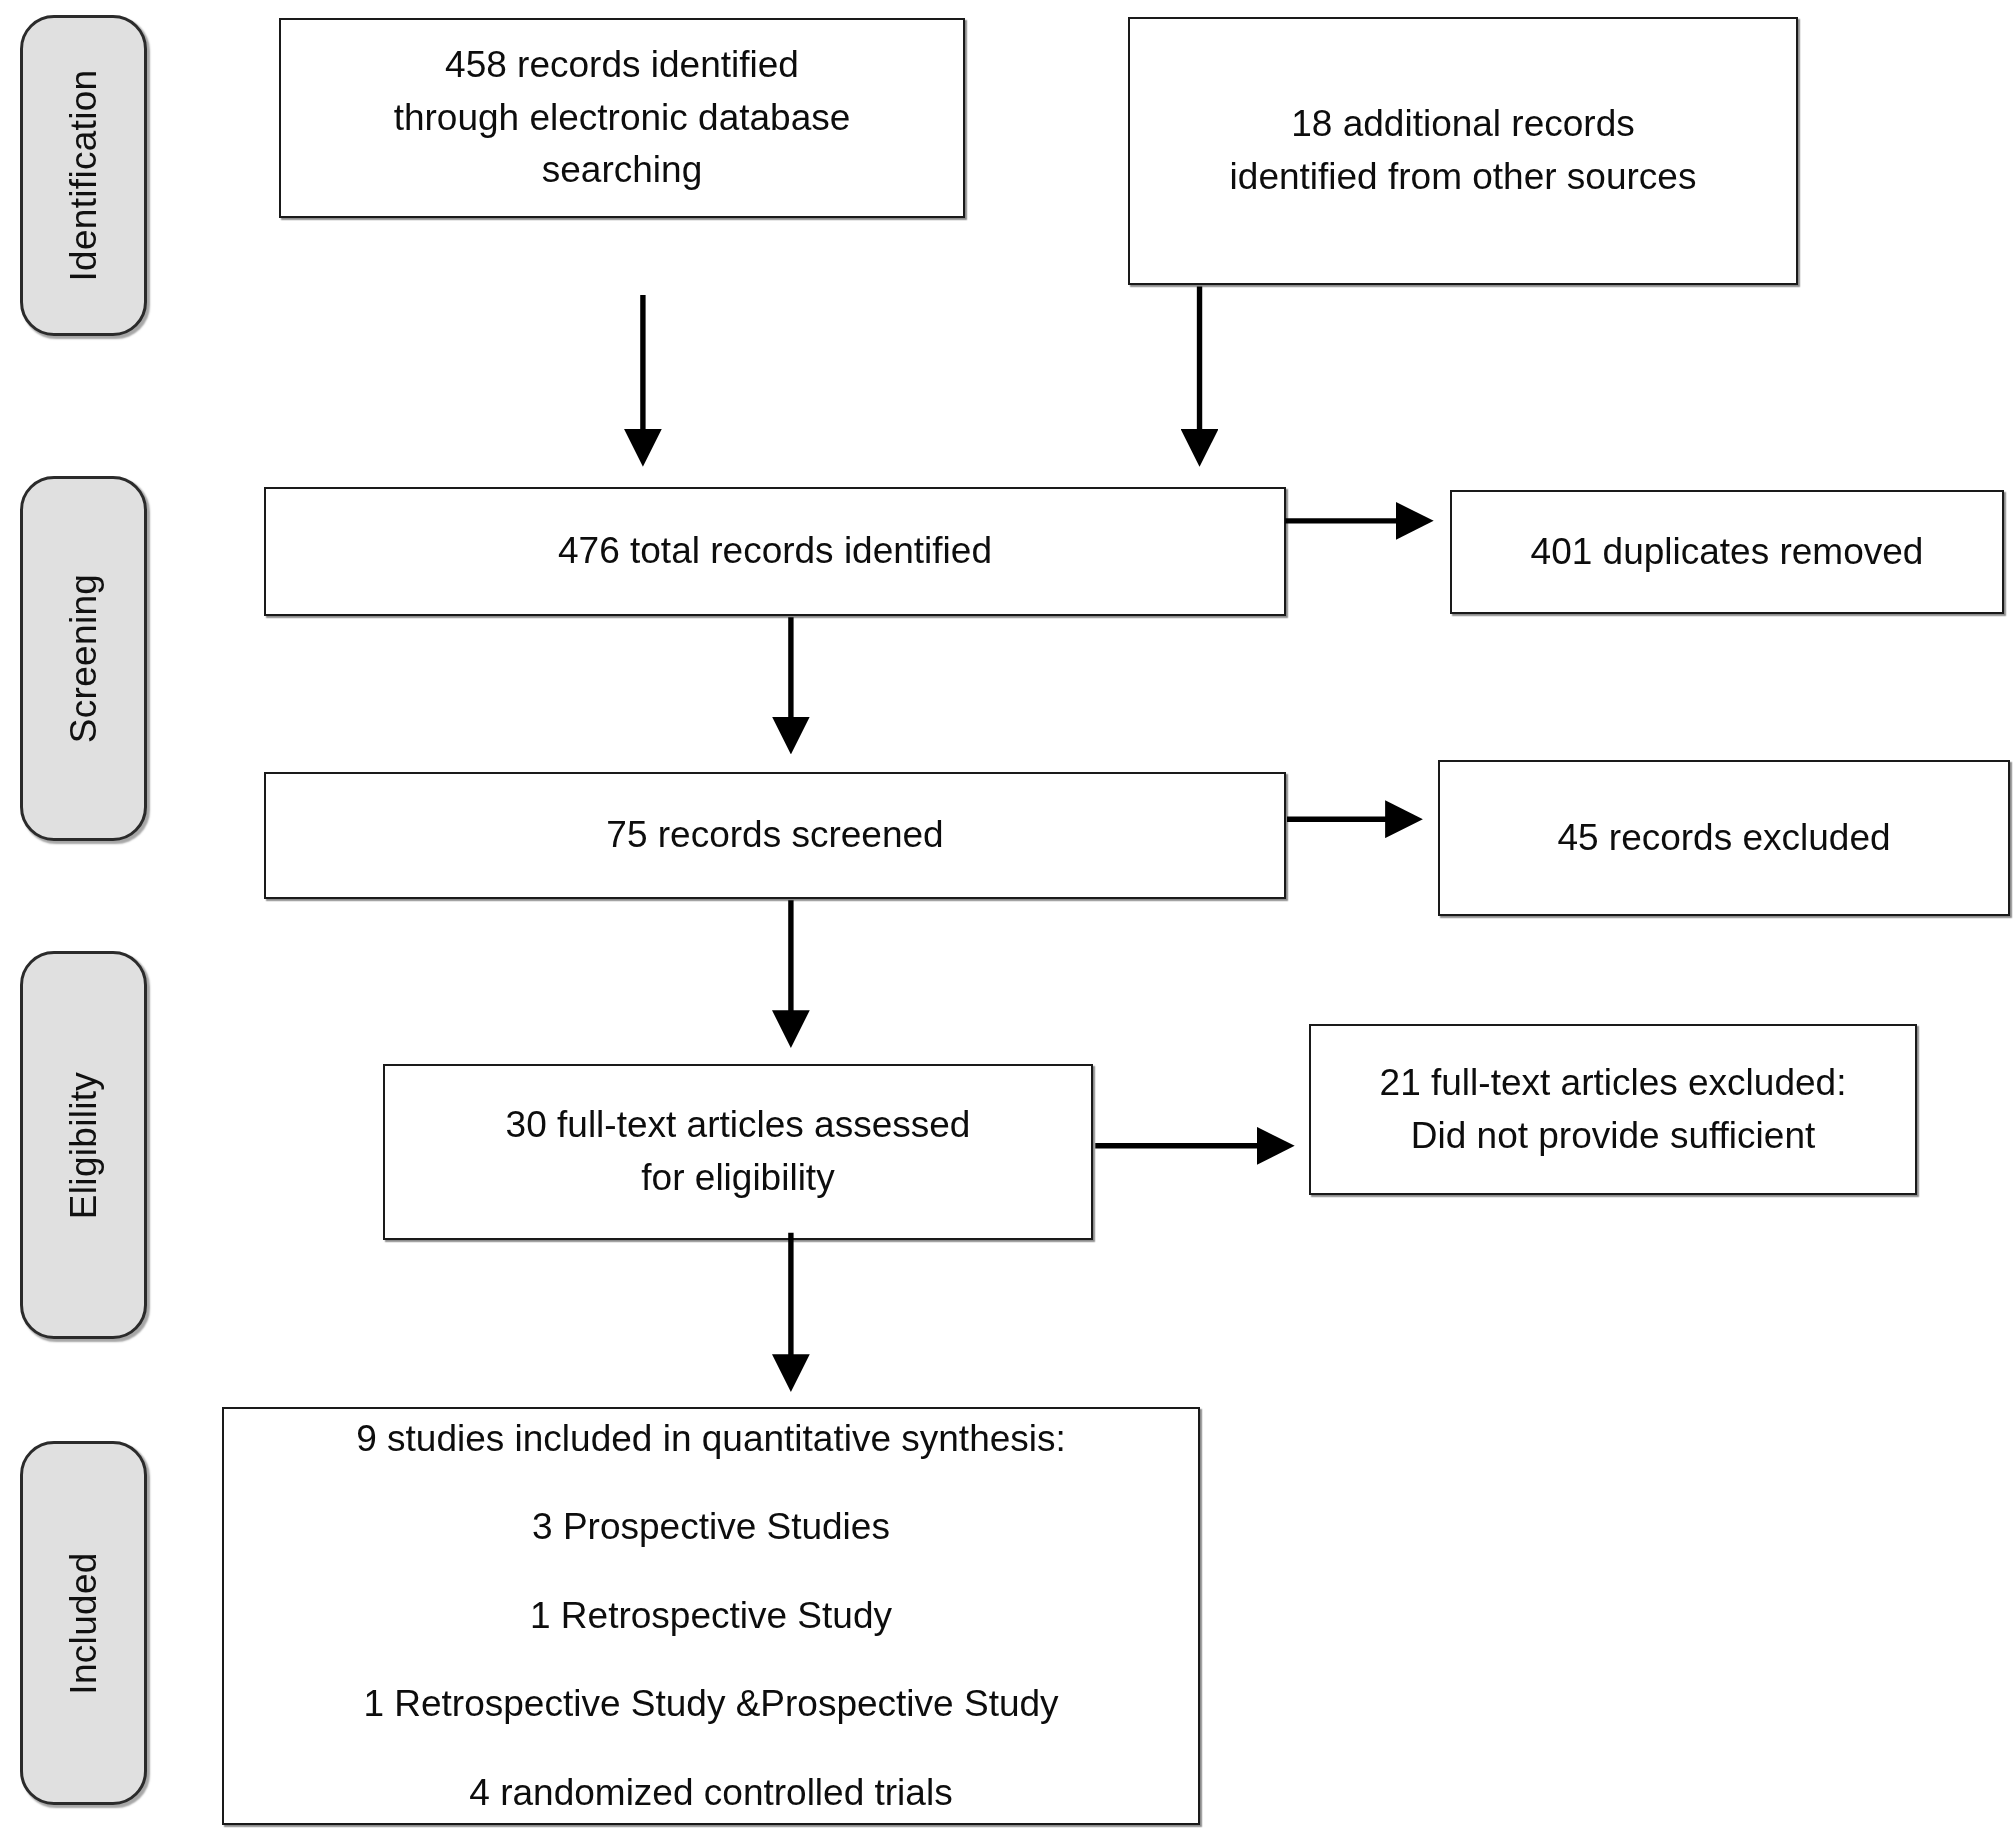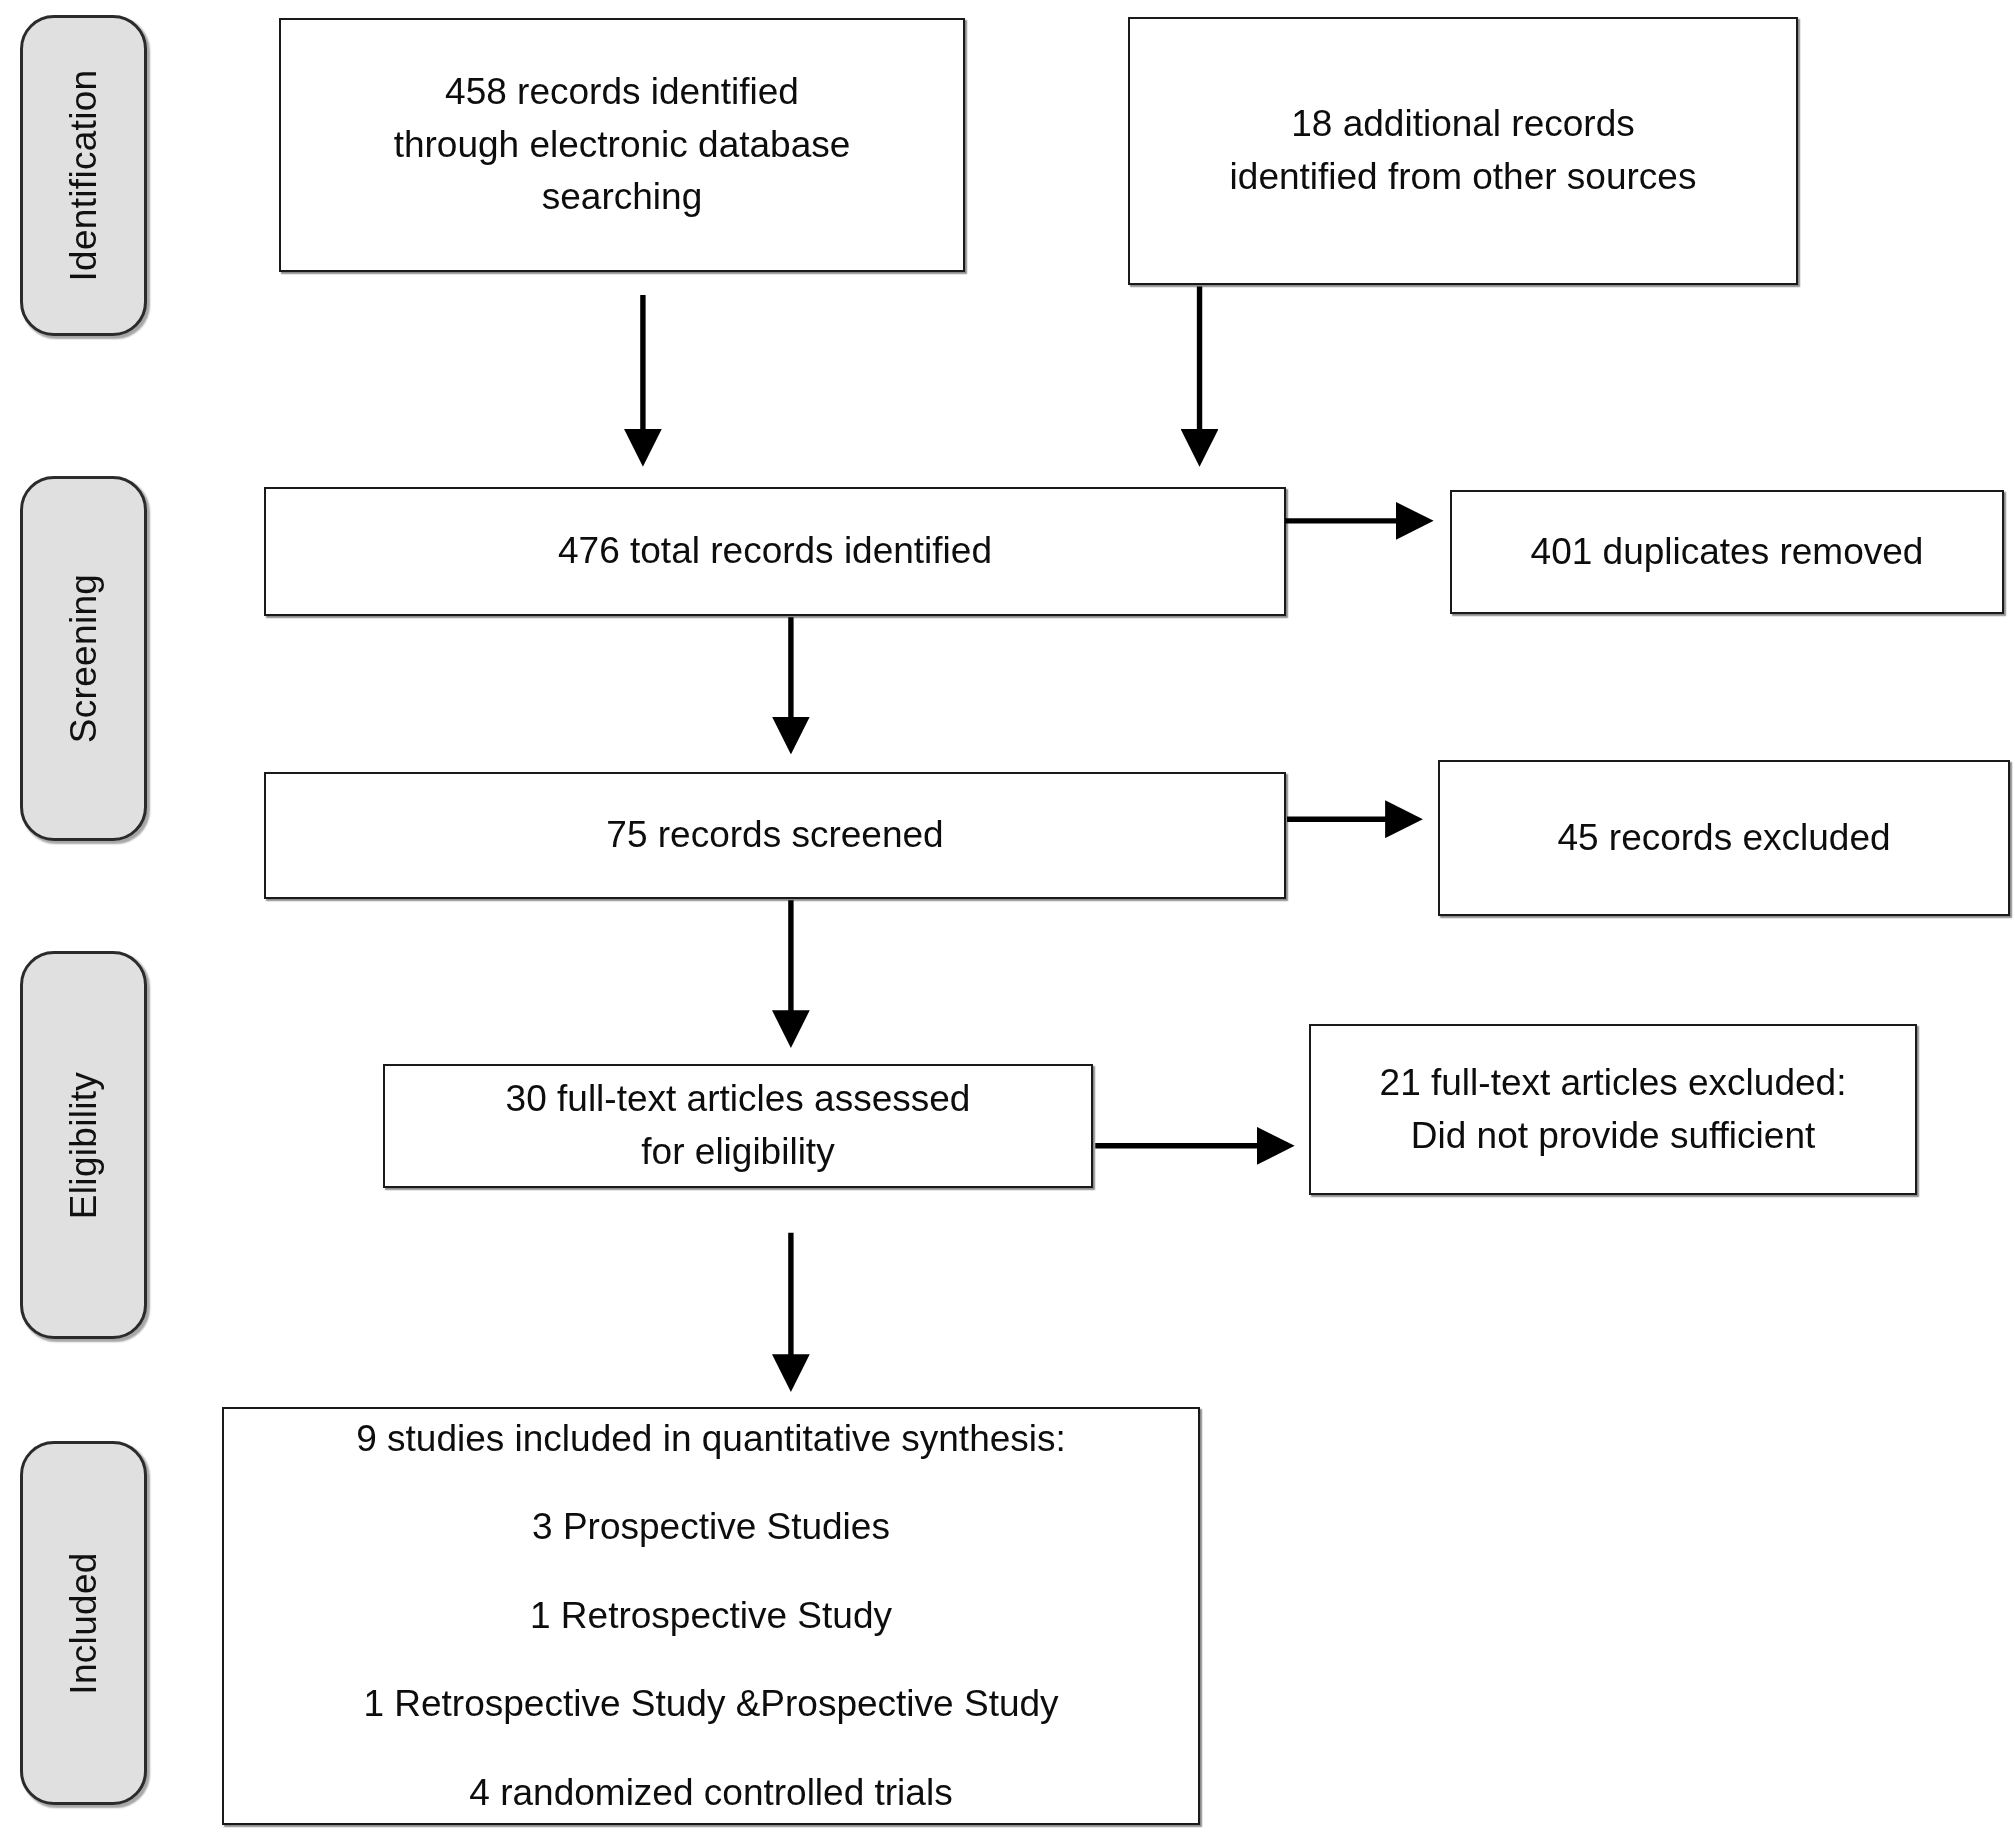--- a/index.html
+++ b/index.html
@@ -83,21 +83,21 @@
   </div>
 
   <div class="stage-tab" style="left:20px; top:951px; width:127px; height:388px;">
     <span class="stage-label">Eligibility</span>
   </div>
 
   <div class="stage-tab" style="left:20px; top:1441px; width:127px; height:364px;">
     <span class="stage-label">Included</span>
   </div>
 
-  <div class="flow-box" style="left:279px; top:18px; width:686px; height:254px;">
+  <div class="flow-box" style="left:279px; top:18px; width:686px; height:200px;">
     <div class="line">458 records identified</div>
     <div class="line">through electronic database</div>
     <div class="line">searching</div>
   </div>
 
   <div class="flow-box" style="left:1128px; top:17px; width:670px; height:268px;">
     <div class="line">18 additional records</div>
     <div class="line">identified from other sources</div>
   </div>
 
@@ -110,21 +110,21 @@
   </div>
 
   <div class="flow-box" style="left:264px; top:772px; width:1022px; height:127px;justify-content:center;">
     <div class="line">75 records screened</div>
   </div>
 
   <div class="flow-box" style="left:1438px; top:760px; width:572px; height:156px;">
     <div class="line">45 records excluded</div>
   </div>
 
-  <div class="flow-box" style="left:383px; top:1064px; width:710px; height:124px;">
+  <div class="flow-box" style="left:383px; top:1064px; width:710px; height:176px;">
     <div class="line">30 full-text articles assessed</div>
     <div class="line">for eligibility</div>
   </div>
 
   <div class="flow-box" style="left:1309px; top:1024px; width:608px; height:171px;">
     <div class="line">21 full-text articles excluded:</div>
     <div class="line">Did not provide sufficient</div>
   </div>
 
   <div class="flow-box" style="left:222px; top:1407px; width:978px; height:418px;gap:36px;">

